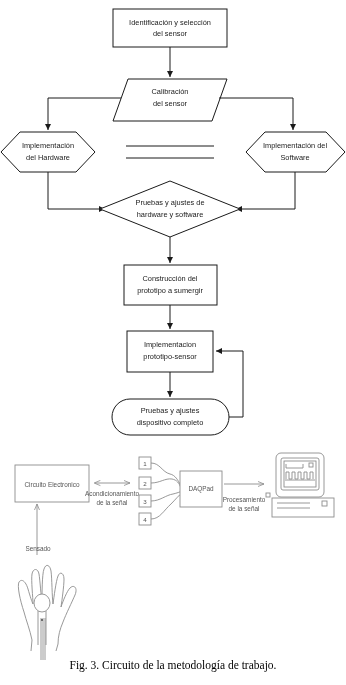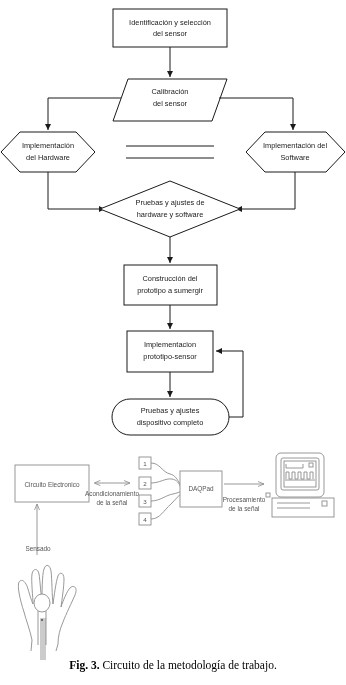--- a/index.html
+++ b/index.html
@@ -25,21 +25,21 @@
     dominant-baseline:middle;
   }
   .shape{fill:#ffffff;stroke:#1a1a1a;stroke-width:1;}
   .line{stroke:#1a1a1a;stroke-width:1;fill:none;}
   .gline{stroke:#8d8d8d;stroke-width:0.9;fill:none;}
   .gshape{fill:#ffffff;stroke:#8d8d8d;stroke-width:0.9;}
   .caption{
     position:absolute;left:0;right:0;bottom:14px;text-align:center;
     font-family:"Liberation Serif", serif;font-size:11.5px;color:#000;
   }
-  .caption b{font-weight:bold;text-align:right;}
+  .caption b{font-weight:normal;text-align:right;}
 </style>
 </head>
 <body>
 
 <div id="figure">
 <svg width="346" height="685" viewBox="0 0 346 685" xmlns="http://www.w3.org/2000/svg">
   <defs>
     <marker id="arr" markerWidth="7" markerHeight="7" refX="6" refY="3" orient="auto">
       <path d="M0,0 L6,3 L0,6 z" fill="#1a1a1a"></path>
     </marker>

